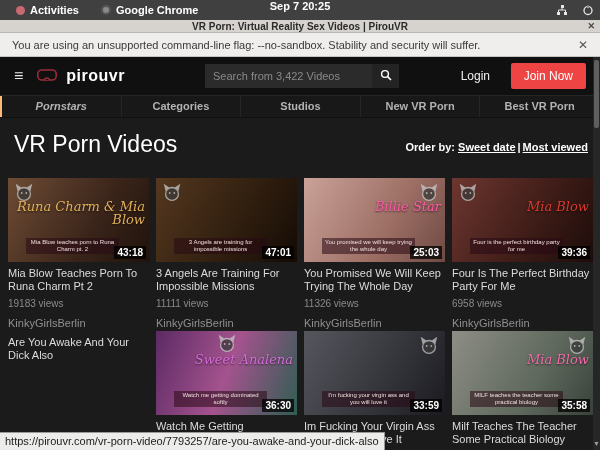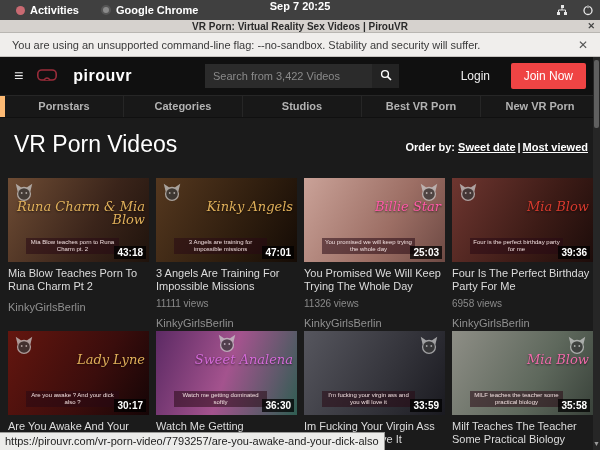--- a/index.html
+++ b/index.html
@@ -27,36 +27,36 @@
   .infobar { position:absolute; top:33px; left:0; width:600px; height:24px;
     background:#f0eeec; border-bottom:1px solid #c6c3c0; color:#3a3a3a; font-size:11px;
     display:flex; align-items:center; padding:0 12px; }
   .infobar-close { position:absolute; right:12px; font-size:12px; color:#555; cursor:pointer; }
 
   
   .site { position:absolute; top:57px; left:0; width:600px; height:393px; background:#1b1b1b; overflow:hidden; }
 
   .site-header { height:38px; background:#101010; display:flex; align-items:center; padding:0 14px; position:relative; }
   .hamburger { color:#e8e8e8; font-size:16px; margin-right:14px; cursor:pointer; line-height:1; }
-  .logo { display:flex; align-items:center; gap:16px; cursor:pointer; }
+  .logo { display:flex; align-items:center; gap:9px; cursor:pointer; }
   .logo-text { color:#fff; font-size:16px; font-weight:bold; letter-spacing:.5px; }
   .searchwrap { position:absolute; left:205px; top:7px; display:flex; }
   .search-input { width:167px; height:24px; background:#2b2b2b; border:none; color:#cfcfcf;
     font-size:11px; padding:0 8px; outline:none; }
   .search-input::placeholder { color:#8a8a8a; }
   .search-btn { width:27px; height:24px; background:#232323; border:none; cursor:pointer;
     display:flex; align-items:center; justify-content:center; }
   .login { position:absolute; right:110px; color:#eee; font-size:12px; cursor:pointer; }
   .join-btn { position:absolute; right:14px; top:6px; background:#ef4444; color:#fff; border:none;
     font-size:12px; padding:6px 13px; border-radius:2px; cursor:pointer; }
 
   .nav { height:23px; background:#181818; display:flex; border-top:1px solid #262626; border-bottom:1px solid #101010; }
   .nav-item { flex:1; text-align:center; line-height:21px; font-size:11px; font-weight:bold;
     color:#b3b3b3; border-right:1px solid #262626; cursor:pointer; }
-  .nav-item:first-child { border-left:5px solid #fdba74; }
+  .nav-item:first-child { border-left:2px solid #fdba74;font-style:italic; }
 
   .page-head { height:60px; position:relative; }
   .page-title { position:absolute; left:14px; top:13px; color:#fff; font-size:23px; font-weight:normal; }
   .order-by { position:absolute; right:12px; top:23px; color:#fff; font-size:11px; font-weight:bold; }
   .order-by a { color:#fff; text-decoration:underline; cursor:pointer; }
   .order-sep { padding:0 2px; }
 
   
   .grid { display:grid; grid-template-columns:repeat(4, 141px); column-gap:7px; row-gap:2px; padding:0 8px; }
   .card { width:141px; }
@@ -150,22 +150,22 @@
       </button>
     </div>
     <span class="login">Login</span>
     <button class="join-btn">Join Now</button>
   </div>
 
   <div class="nav">
       <div class="nav-item">Pornstars</div>
       <div class="nav-item">Categories</div>
       <div class="nav-item">Studios</div>
+      <div class="nav-item">New VR Porn</div>
       <div class="nav-item">Best VR Porn</div>
-      <div class="nav-item">New VR Porn</div>
     </div>
 
   <div class="page-head">
     <div class="page-title">VR Porn Videos</div>
     <div class="order-by">
       <span>Order by:</span>
       <a>Sweet date</a><span class="order-sep">|</span><a>Most viewed</a>
     </div>
   </div>
 
@@ -176,31 +176,31 @@
               <path d="M5 10 L3 2 L9 6 Z M19 10 L21 2 L15 6 Z" fill="#c9c9c9"></path>
               <circle cx="12" cy="13" r="7" fill="#3a3a3a" stroke="#c9c9c9" stroke-width="1.4"></circle>
               <circle cx="9.5" cy="12" r="1" fill="#c9c9c9"></circle>
               <circle cx="14.5" cy="12" r="1" fill="#c9c9c9"></circle>
             </svg></span>
           <span class="overlay-name" style="color: rgb(224, 176, 90);">Runa Charm &amp; Mia Blow</span>
           <span class="caption">Mia Blow teaches porn to Runa Charm pt. 2</span>
           <span class="duration">43:18</span>
         </div>
         <div class="vtitle">Mia Blow Teaches Porn To Runa Charm Pt 2</div>
+        <div class="views">19183 views</div>
         <div class="studio">KinkyGirlsBerlin</div>
       </div>
       <div class="card">
         <div class="thumb" style="background: linear-gradient(120deg, rgb(85, 56, 31), rgb(46, 29, 14) 60%, rgb(20, 11, 5));">
           <span class="logo-badge pos-tl"><svg width="22" height="22" viewBox="0 0 24 24">
               <path d="M5 10 L3 2 L9 6 Z M19 10 L21 2 L15 6 Z" fill="#c9c9c9"></path>
               <circle cx="12" cy="13" r="7" fill="#3a3a3a" stroke="#c9c9c9" stroke-width="1.4"></circle>
               <circle cx="9.5" cy="12" r="1" fill="#c9c9c9"></circle>
               <circle cx="14.5" cy="12" r="1" fill="#c9c9c9"></circle>
             </svg></span>
-          <span class="overlay-name" style="color: rgb(224, 176, 90);">Kinky Angels</span>
           <span class="caption">3 Angels are training for impossible missions</span>
           <span class="duration">47:01</span>
         </div>
         <div class="vtitle">3 Angels Are Training For Impossible Missions</div>
         <div class="views">11111 views</div>
         <div class="studio">KinkyGirlsBerlin</div>
       </div>
       <div class="card">
         <div class="thumb" style="background: linear-gradient(120deg, rgb(202, 162, 152), rgb(156, 110, 100) 60%, rgb(110, 74, 68));">
           <span class="logo-badge pos-tr"><svg width="22" height="22" viewBox="0 0 24 24">
@@ -227,31 +227,20 @@
             </svg></span>
           <span class="overlay-name" style="color: rgb(216, 58, 46);">Mia Blow</span>
           <span class="caption">Four is the perfect birthday party for me</span>
           <span class="duration">39:36</span>
         </div>
         <div class="vtitle">Four Is The Perfect Birthday Party For Me</div>
         <div class="views">6958 views</div>
         <div class="studio">KinkyGirlsBerlin</div>
       </div>
       <div class="card">
-        <div class="thumb" style="background: linear-gradient(120deg, rgb(100, 22, 15), rgb(58, 13, 12) 60%, rgb(21, 5, 6));">
-          <span class="logo-badge pos-tl"><svg width="22" height="22" viewBox="0 0 24 24">
-              <path d="M5 10 L3 2 L9 6 Z M19 10 L21 2 L15 6 Z" fill="#c9c9c9"></path>
-              <circle cx="12" cy="13" r="7" fill="#3a3a3a" stroke="#c9c9c9" stroke-width="1.4"></circle>
-              <circle cx="9.5" cy="12" r="1" fill="#c9c9c9"></circle>
-              <circle cx="14.5" cy="12" r="1" fill="#c9c9c9"></circle>
-            </svg></span>
-          <span class="overlay-name" style="color: rgb(224, 176, 90);">Lady Lyne</span>
-          <span class="caption">Are you awake ? And your dick also ?</span>
-          <span class="duration">30:17</span>
-        </div>
         <div class="vtitle">Are You Awake And Your Dick Also</div>
       </div>
       <div class="card">
         <div class="thumb" style="background: linear-gradient(110deg, rgb(92, 42, 100), rgb(164, 83, 142) 50%, rgb(47, 94, 82));">
           <span class="logo-badge pos-tc"><svg width="22" height="22" viewBox="0 0 24 24">
               <path d="M5 10 L3 2 L9 6 Z M19 10 L21 2 L15 6 Z" fill="#c9c9c9"></path>
               <circle cx="12" cy="13" r="7" fill="#3a3a3a" stroke="#c9c9c9" stroke-width="1.4"></circle>
               <circle cx="9.5" cy="12" r="1" fill="#c9c9c9"></circle>
               <circle cx="14.5" cy="12" r="1" fill="#c9c9c9"></circle>
             </svg></span>

